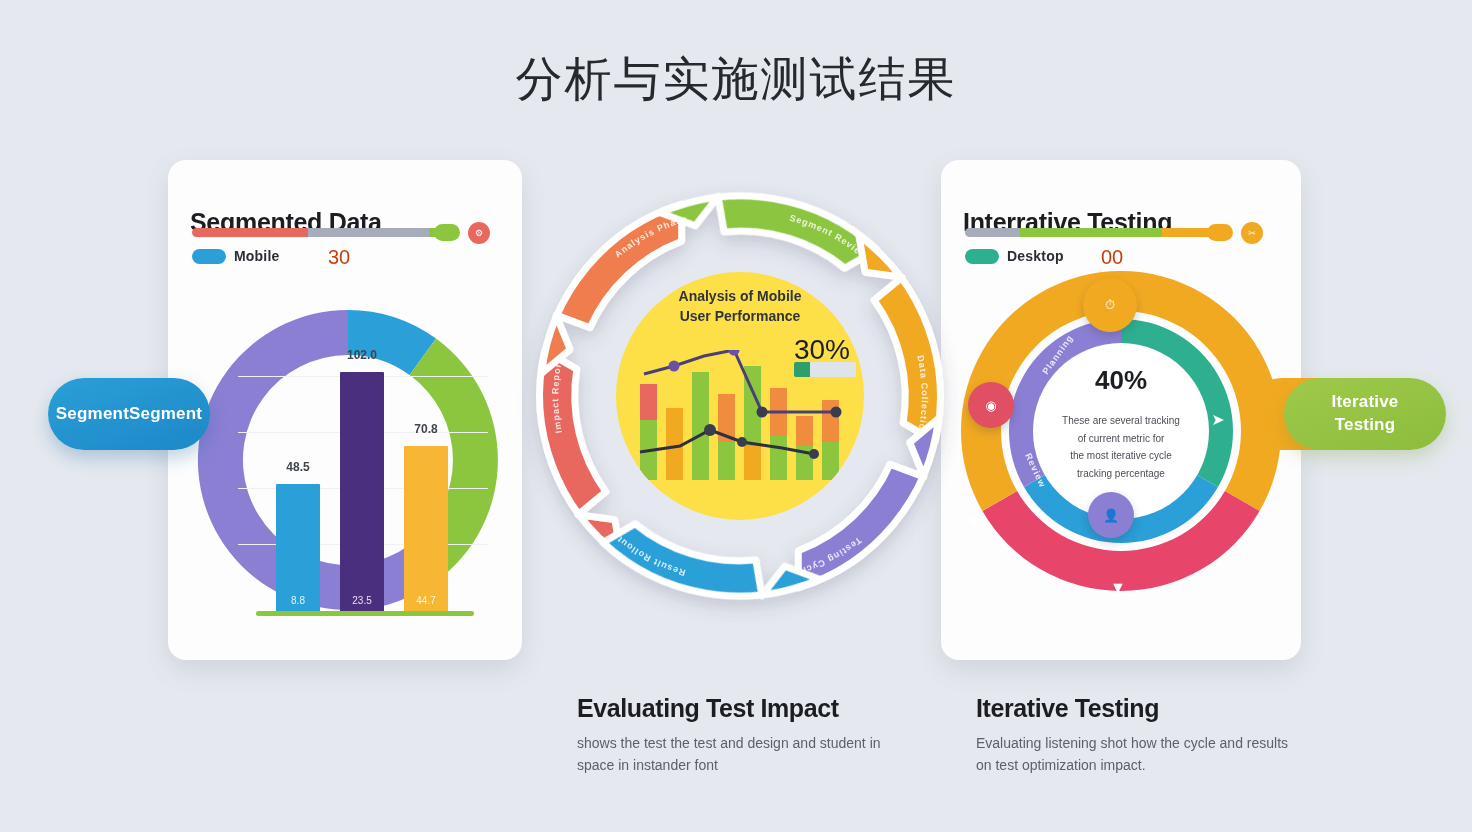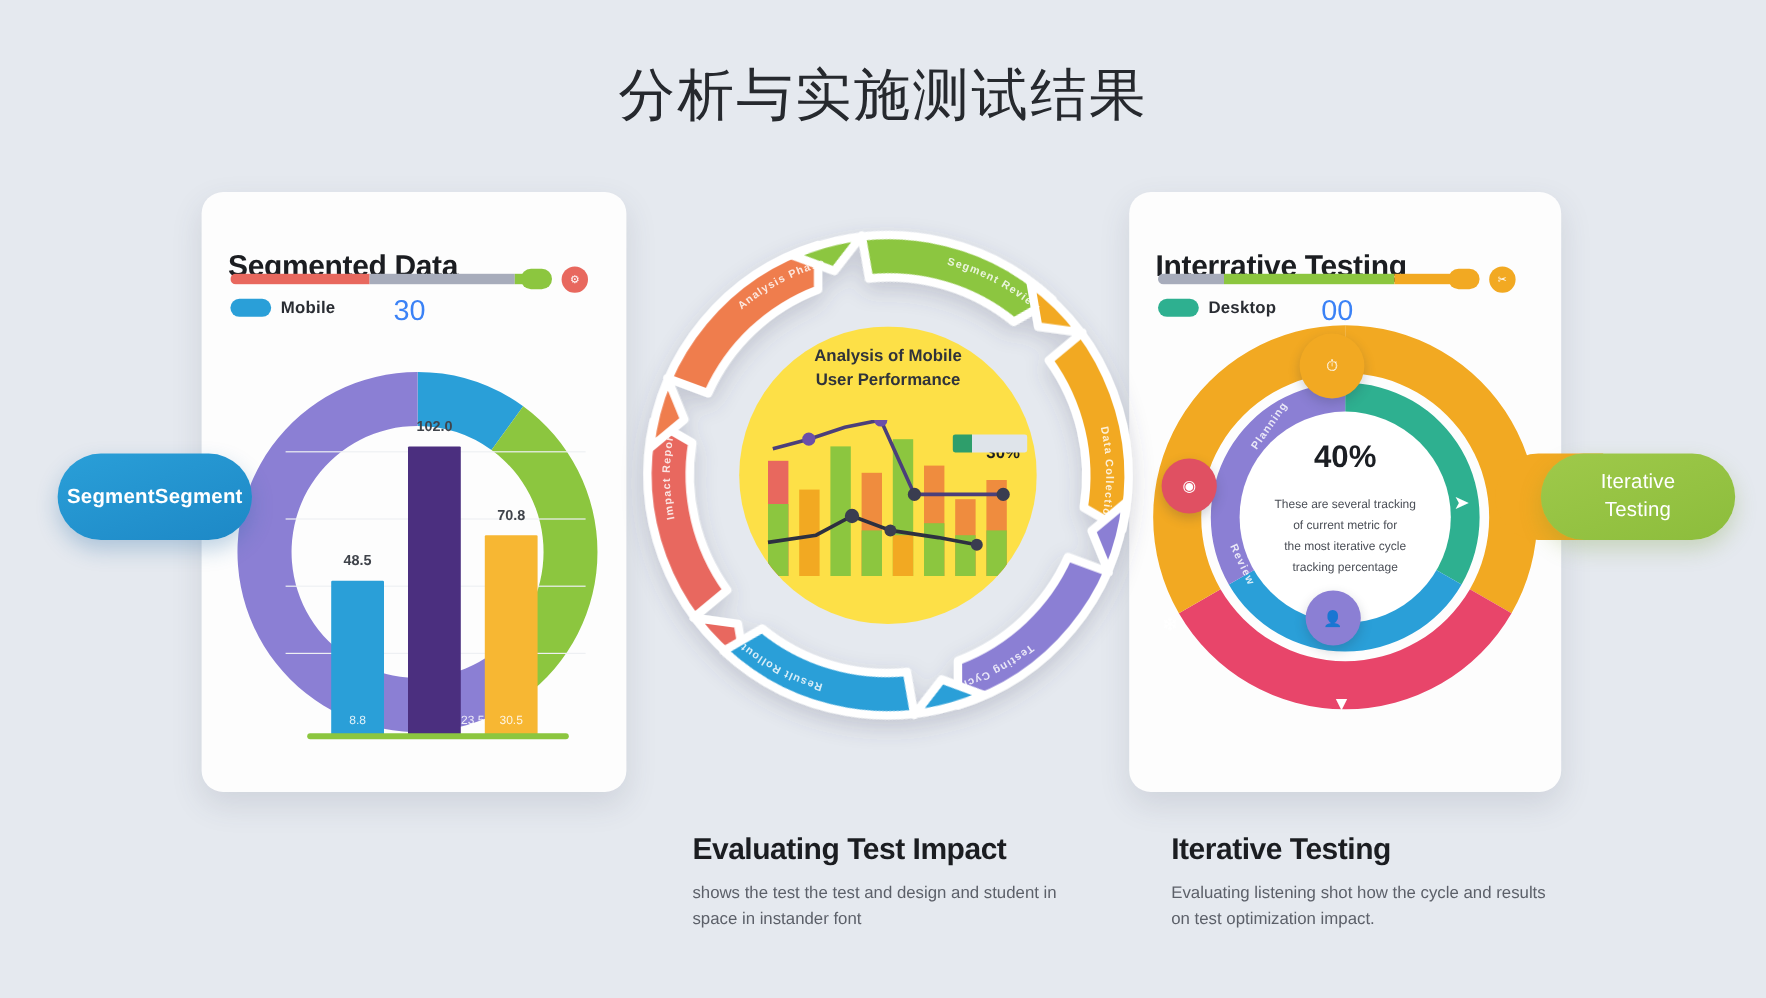--- a/index.html
+++ b/index.html
@@ -38,21 +38,21 @@
   .pbar-badge{
     position:absolute;width:22px;height:22px;border-radius:50%;top:62px;
     display:flex;align-items:center;justify-content:center;
     font-size:9px;color:#fff;font-weight:700;
   }
 
   
   .legend{position:absolute;left:24px;top:88px;display:flex;align-items:center;gap:8px;}
   .legend-swatch{width:34px;height:15px;border-radius:8px;display:block;}
   .legend-label{font-size:14px;color:#2a2d33;font-weight:600;letter-spacing:.2px;}
-  .legend-value{position:absolute;left:160px;top:86px;font-size:24px;color:#3b82f6;font-weight:500;}
+  .legend-value{position:absolute;left:160px;top:86px;font-size:20px;color:#c2410c;font-weight:500;}
 
   
   #left-donut{position:absolute;left:-10px;top:110px;width:380px;height:380px;}
   #left-bars{position:absolute;left:70px;top:180px;width:250px;height:290px;}
   .grid-line{position:absolute;left:0;width:100%;height:1px;background:#eef0f3;}
   .bar{position:absolute;bottom:18px;border-radius:1px;}
   .bar-val{position:absolute;font-size:12px;color:#40444b;font-weight:700;text-align:center;width:70px;}
   .bar-cat{position:absolute;bottom:24px;font-size:10px;color:#ffffff;opacity:.85;text-align:center;width:44px;}
   .baseline{position:absolute;left:18px;bottom:14px;width:218px;height:5px;border-radius:3px;background:#8cc63f;}
 
@@ -63,39 +63,39 @@
     display:flex;flex-direction:row;align-items:center;justify-content:center;
     color:#fff;font-size:17px;font-weight:700;line-height:1.35;letter-spacing:.2px;
     box-shadow:0 8px 18px rgba(30,100,160,.28);z-index:6;
   }
 
   
   #right-pill{
     position:absolute;left:1284px;top:378px;width:162px;height:72px;border-radius:36px;
     background:linear-gradient(160deg,#9fc94a 0%,#8cbd3c 100%);
     display:flex;flex-direction:column;align-items:center;justify-content:center;
-    color:#fff;font-size:17px;font-weight:400;line-height:1.35;letter-spacing:.2px;
+    color:#fff;font-size:17px;font-weight:700;line-height:1.35;letter-spacing:.2px;
     box-shadow:0 8px 18px rgba(110,150,40,.25);z-index:6;
   }
   #right-pill-tail{
     position:absolute;left:1246px;top:378px;width:90px;height:72px;border-radius:36px 0 0 36px;
     background:#f2a922;z-index:5;
   }
 
   
   #center-cycle{position:absolute;left:506px;top:162px;width:468px;height:468px;z-index:4;}
   #center-inner{
     position:absolute;left:616px;top:272px;width:248px;height:248px;border-radius:50%;
     background:#fde047;z-index:5;overflow:hidden;
   }
   .inner-title{
     position:absolute;left:16px;top:14px;width:216px;text-align:center;
     font-size:14px;font-weight:600;color:#30333a;line-height:1.45;
   }
-  .inner-pct{position:absolute;right:14px;top:62px;font-size:14px;font-weight:700;color:#1c1f24;margin-top:35px;}
+  .inner-pct{position:absolute;right:14px;top:62px;font-size:28px;font-weight:400;color:#1c1f24;}
   .inner-legend{position:absolute;right:8px;top:90px;width:62px;height:15px;border-radius:2px;background:linear-gradient(90deg,#2e9e6b 0%,#2e9e6b 26%,#dfe4ea 26%,#dfe4ea 100%);}
   #center-chart{position:absolute;left:16px;top:78px;width:222px;height:160px;}
   .caxis{position:absolute;font-size:7px;color:#6e737c;}
 
   
   #right-donut{position:absolute;left:955px;top:265px;width:332px;height:332px;z-index:4;}
   #right-core{
     position:absolute;left:1033px;top:343px;width:176px;height:176px;border-radius:50%;
     background:#fff;z-index:5;
     display:flex;flex-direction:column;align-items:center;justify-content:flex-start;padding-top:22px;
@@ -158,22 +158,22 @@
 
       <div class="bar" style="left:38px;width:44px;height:128px;background:#2a9fd8;"></div>
       <div class="bar" style="left:102px;width:44px;height:240px;background:#4b2f7f;"></div>
       <div class="bar" style="left:166px;width:44px;height:166px;background:#f7b733;"></div>
 
       <div class="bar-val" style="left:25px;top:120px;">48.5</div>
       <div class="bar-val" style="left:89px;top:8px;">102.0</div>
       <div class="bar-val" style="left:153px;top:82px;">70.8</div>
 
       <div class="bar-cat" style="left:38px;margin-top:22px;">8.8</div>
-      <div class="bar-cat" style="left:102px;padding-left:32px;">23.5</div>
-      <div class="bar-cat" style="left:166px;">30.5</div>
+      <div class="bar-cat" style="left:102px;">23.5</div>
+      <div class="bar-cat" style="left:166px;">44.7</div>
 
       <div class="baseline"></div>
     </div>
   </div>
 
   <div id="left-pill">
     <span>Segment</span>
     <span>Segment</span>
   </div>
 

